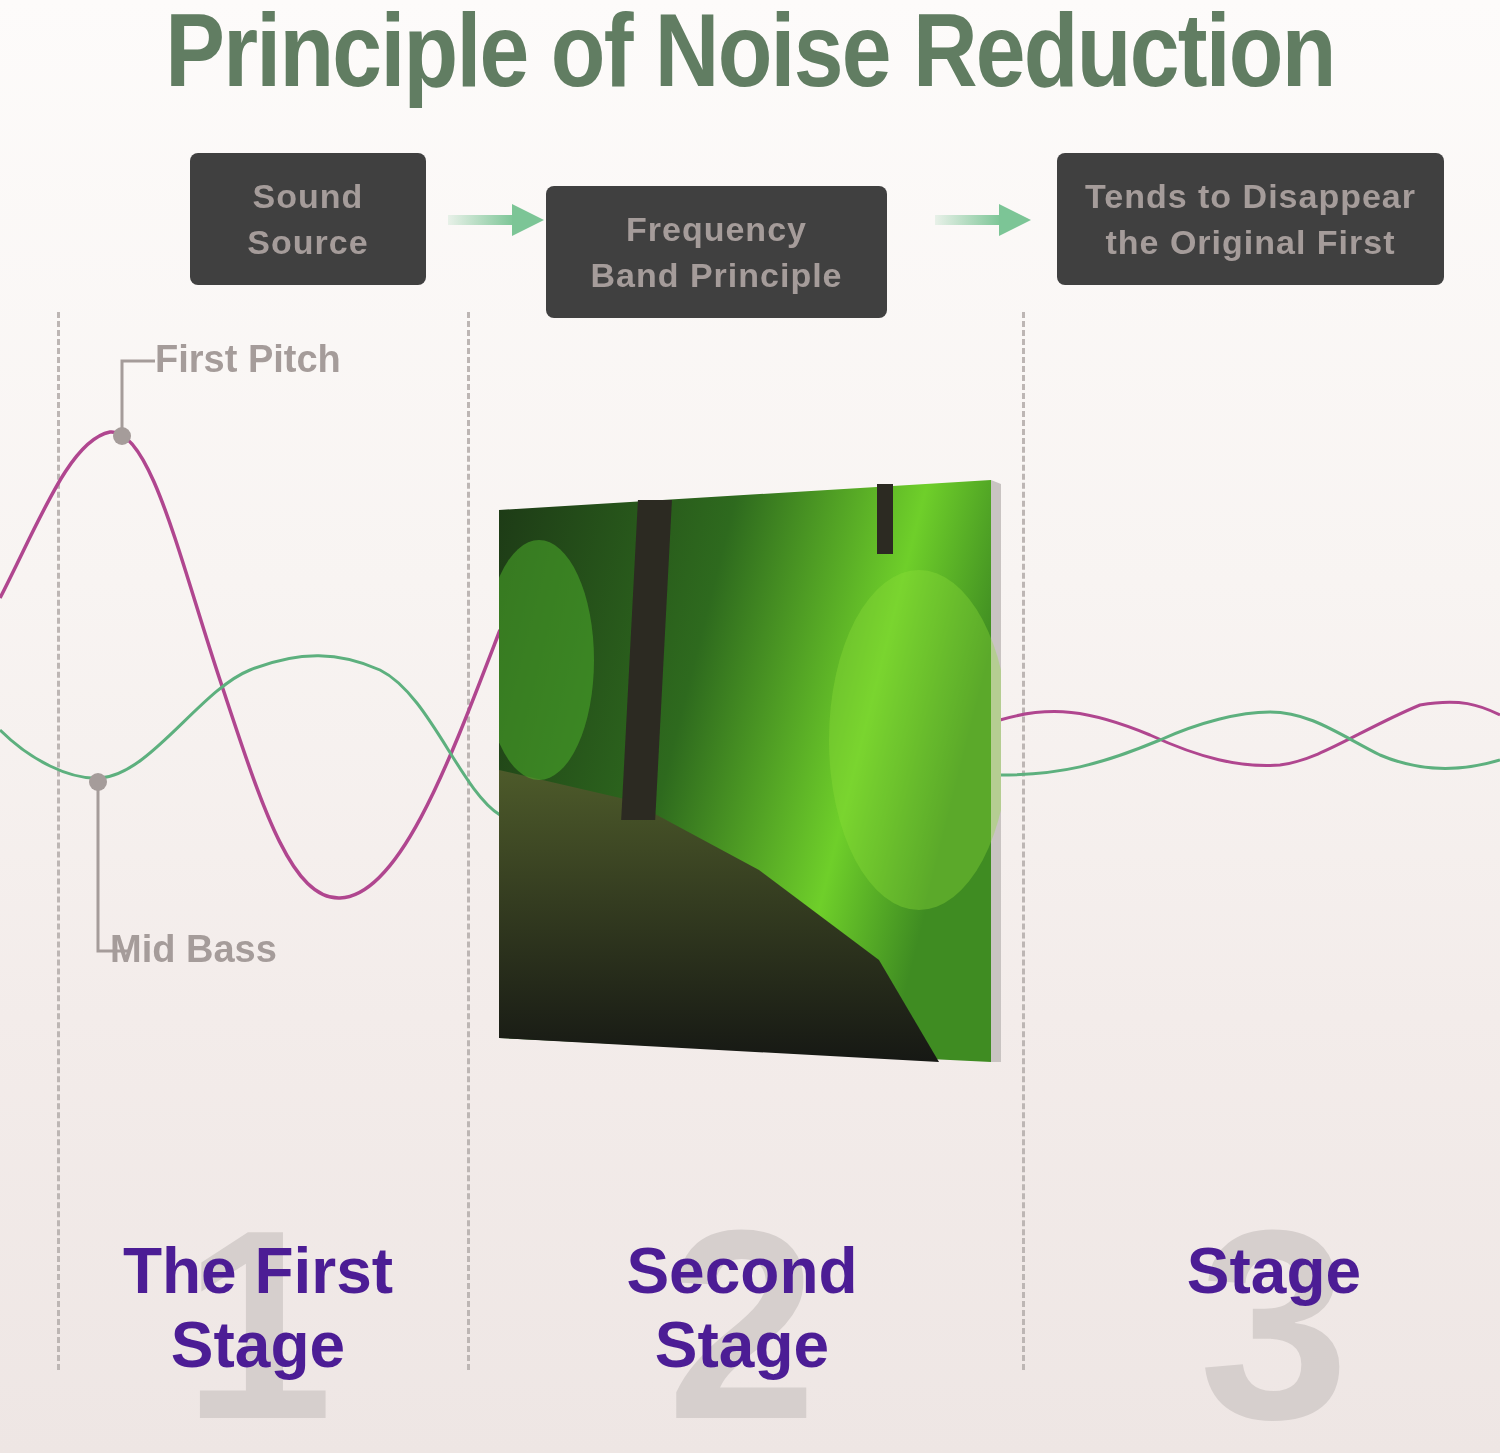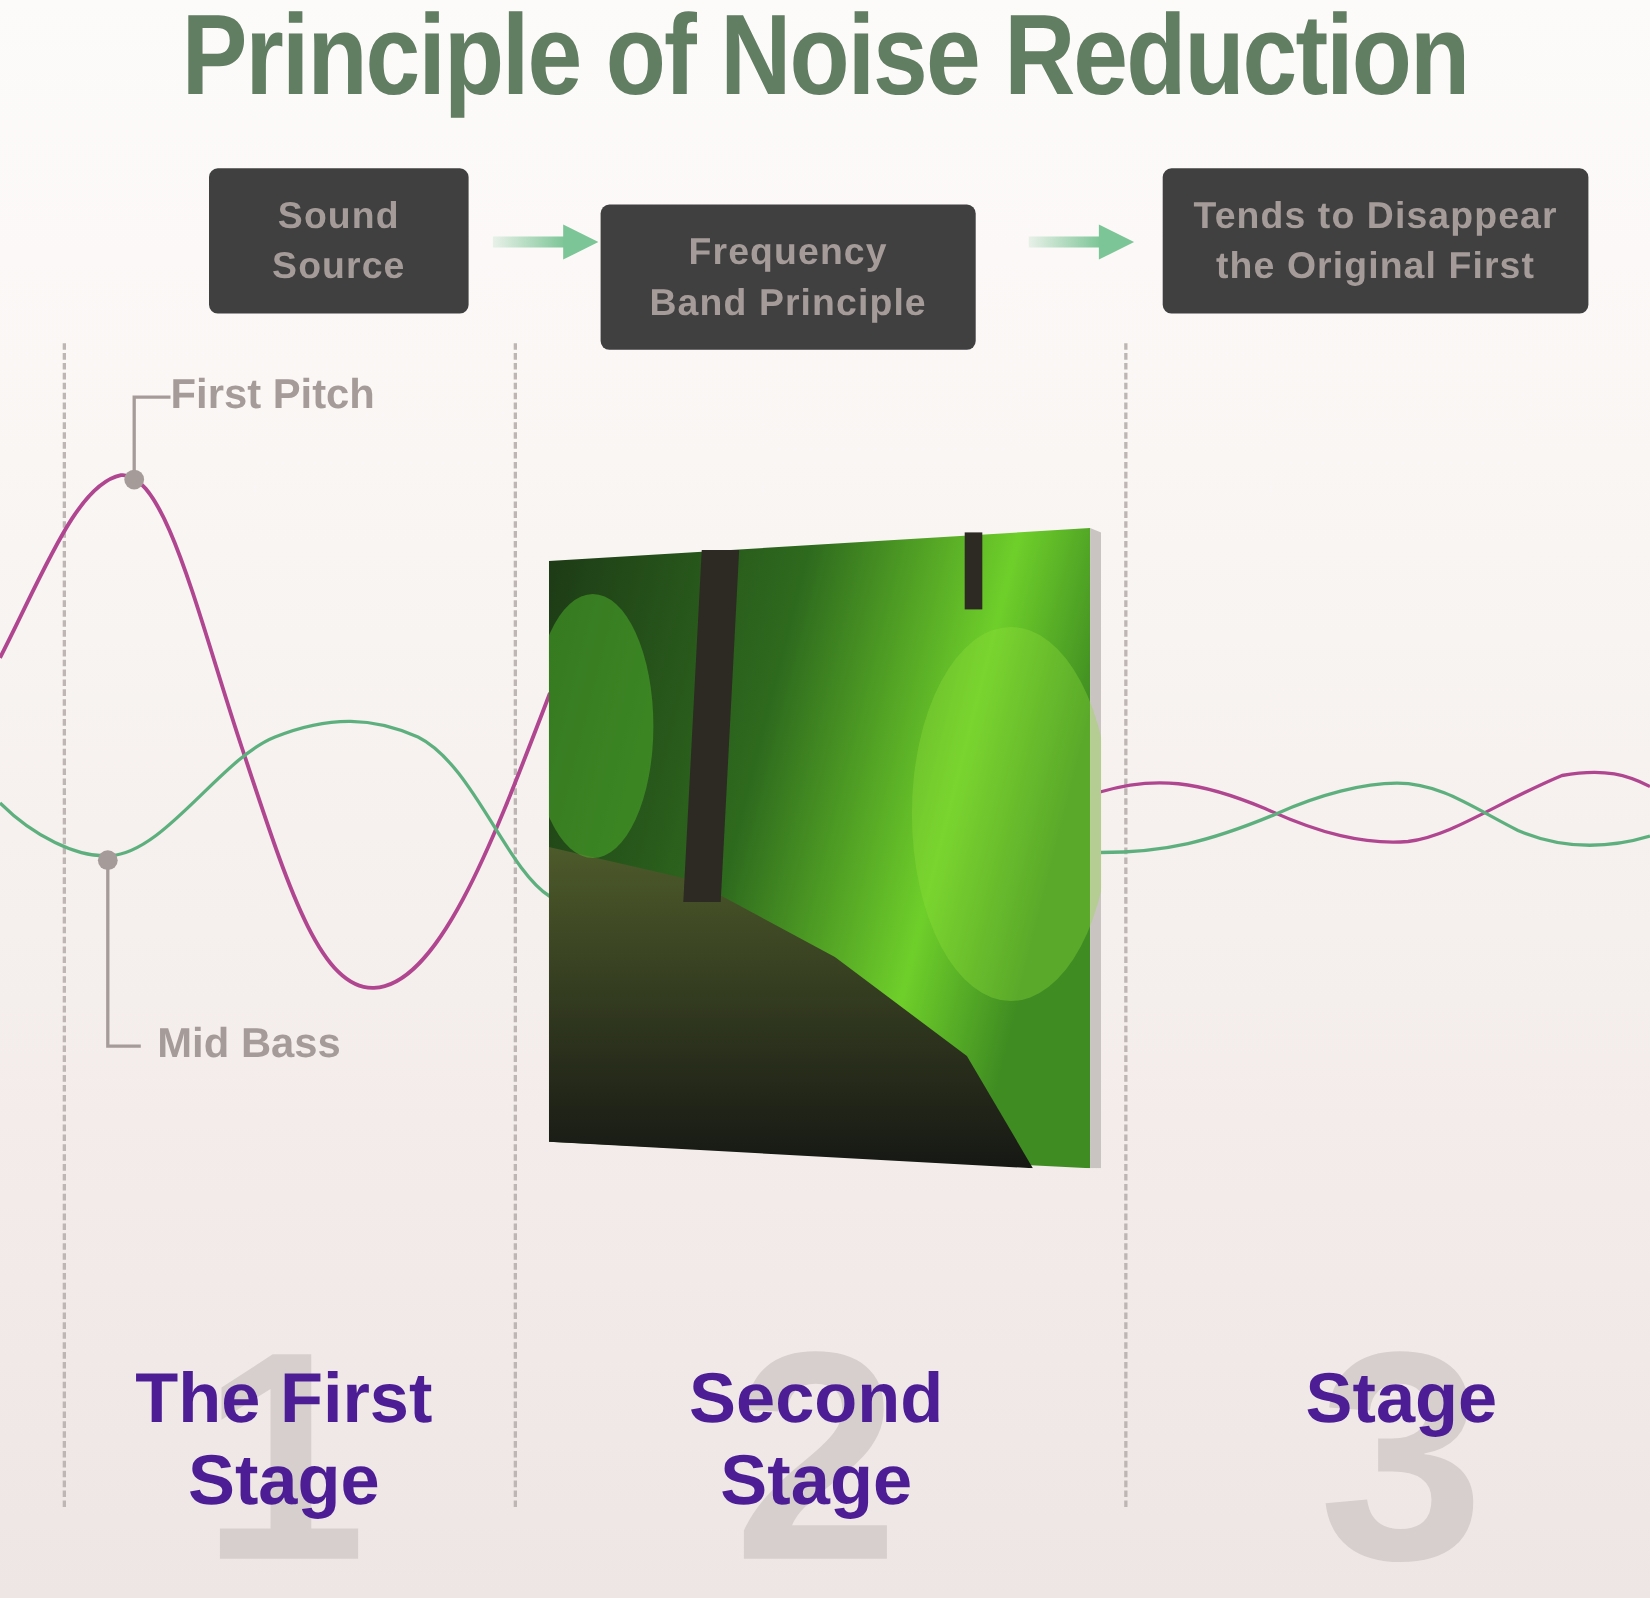--- a/index.html
+++ b/index.html
@@ -126,21 +126,21 @@
   <path d="M1000,720 C1050,705 1090,710 1150,735 C1200,758 1240,768 1280,765 C1320,760 1360,730 1420,705 C1460,698 1480,705 1500,715" fill="none" stroke="#b0468f" stroke-width="3"></path>
   <path d="M1000,775 C1060,775 1100,765 1160,740 C1200,722 1240,712 1270,712 C1310,712 1340,735 1380,755 C1420,772 1460,772 1500,760" fill="none" stroke="#5db07e" stroke-width="3"></path>
 
   <polyline points="122,432 122,361 155,361" fill="none" stroke="#a59c9a" stroke-width="3"></polyline>
   <circle cx="122" cy="436" r="9" fill="#a59c9a"></circle>
   <polyline points="98,782 98,951 128,951" fill="none" stroke="#a59c9a" stroke-width="3"></polyline>
   <circle cx="98" cy="782" r="9" fill="#a59c9a"></circle>
 </svg>
 
 <div class="callout-label" style="left:155px;top:338px;">First Pitch</div>
-<div class="callout-label" style="left:143px;top:928px;">Mid Bass</div>
+<div class="callout-label" style="left:110px;top:928px;">Mid Bass</div>
 
 <div class="panel">
   <svg viewBox="0 0 502 582" preserveAspectRatio="none">
     <defs>
       <linearGradient id="fg" x1="0" y1="0" x2="1" y2="0.3">
         <stop offset="0" stop-color="#1d3a16"></stop>
         <stop offset="0.45" stop-color="#2e6a1e"></stop>
         <stop offset="0.8" stop-color="#6fcf2a"></stop>
         <stop offset="1" stop-color="#3f8c22"></stop>
       </linearGradient>

